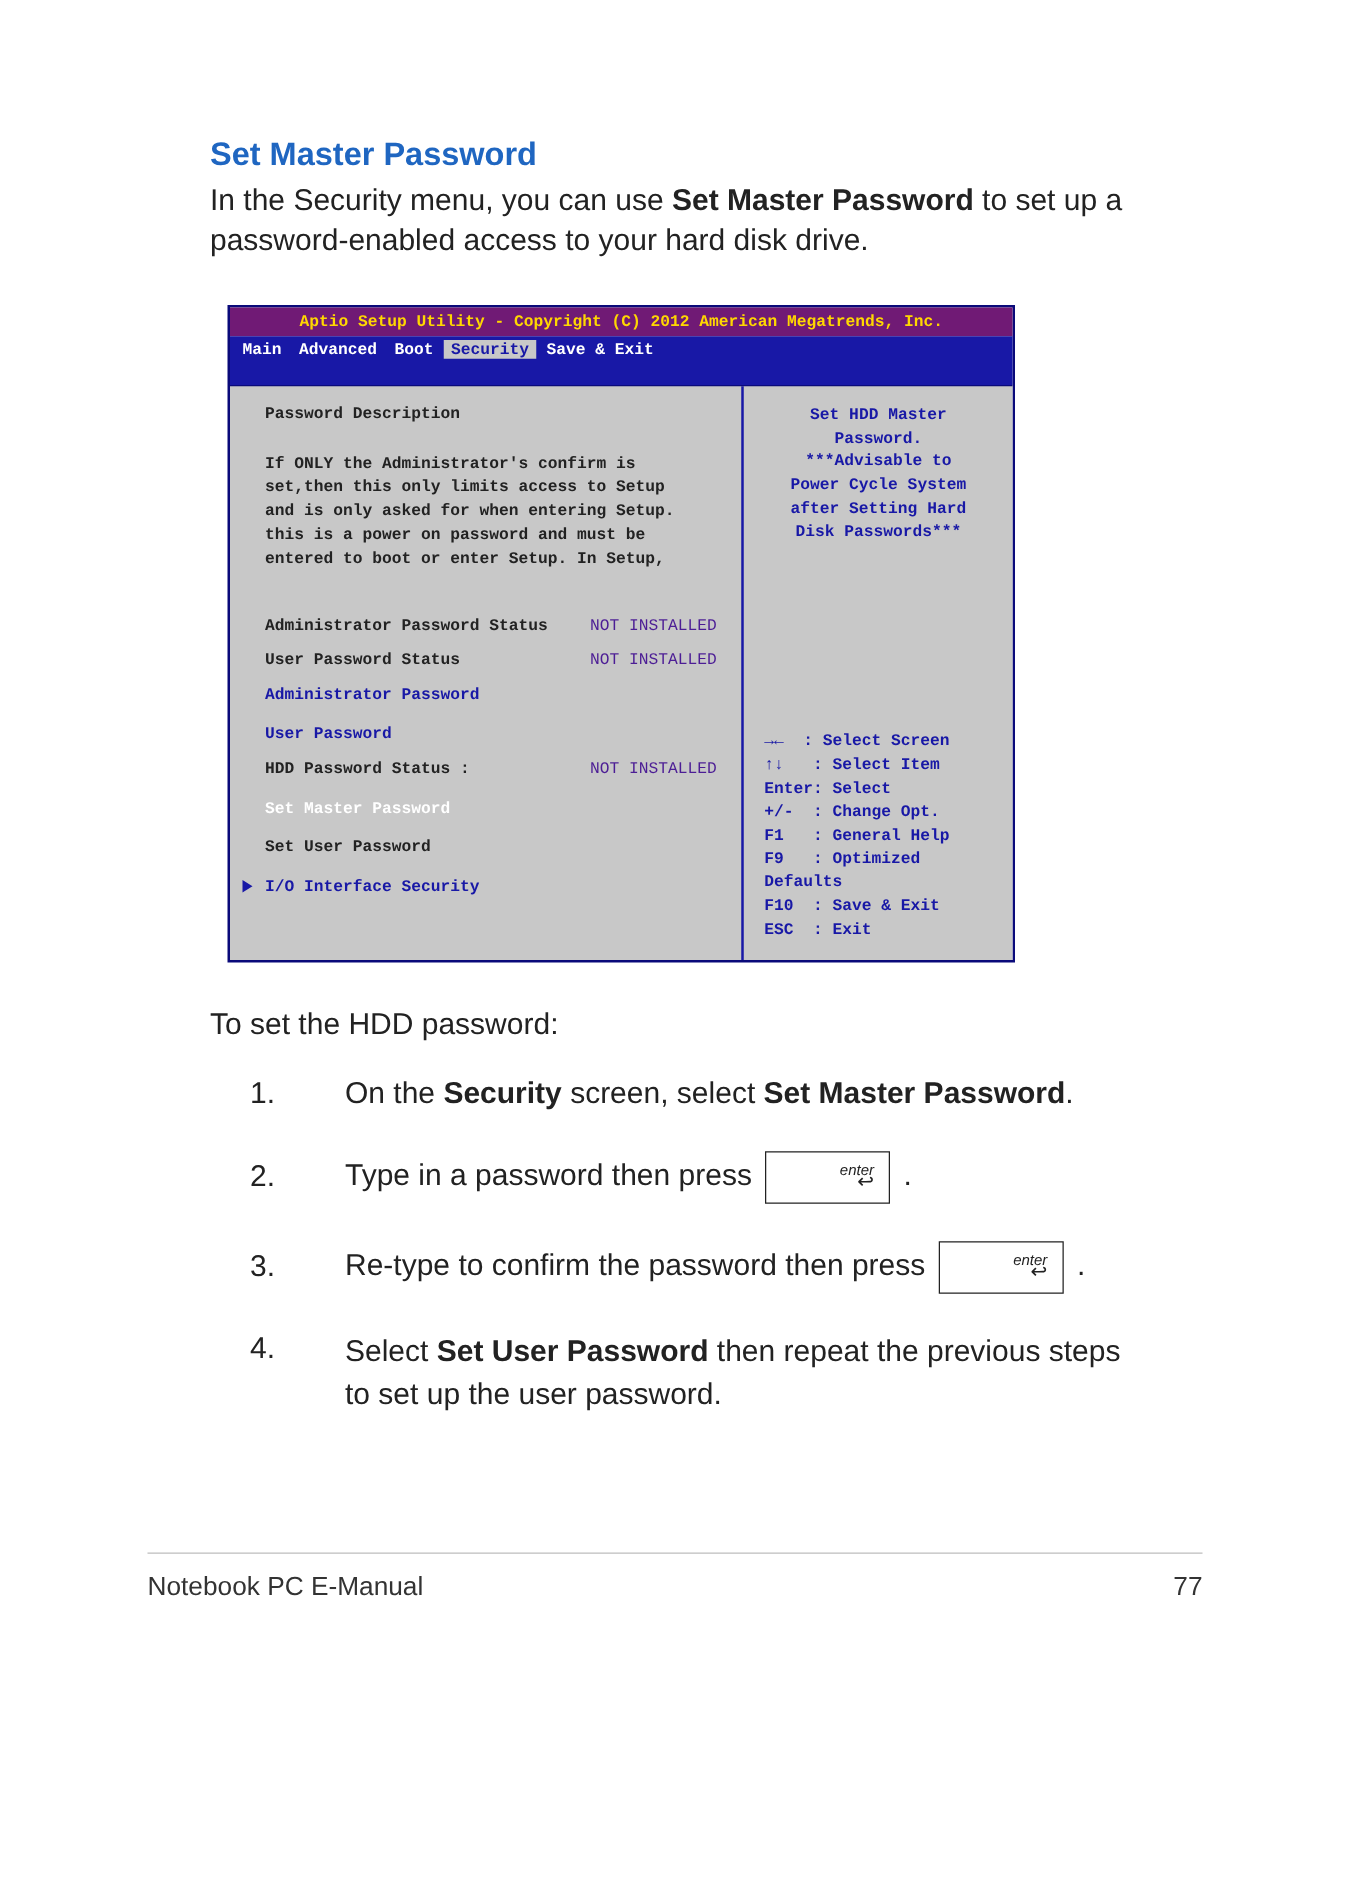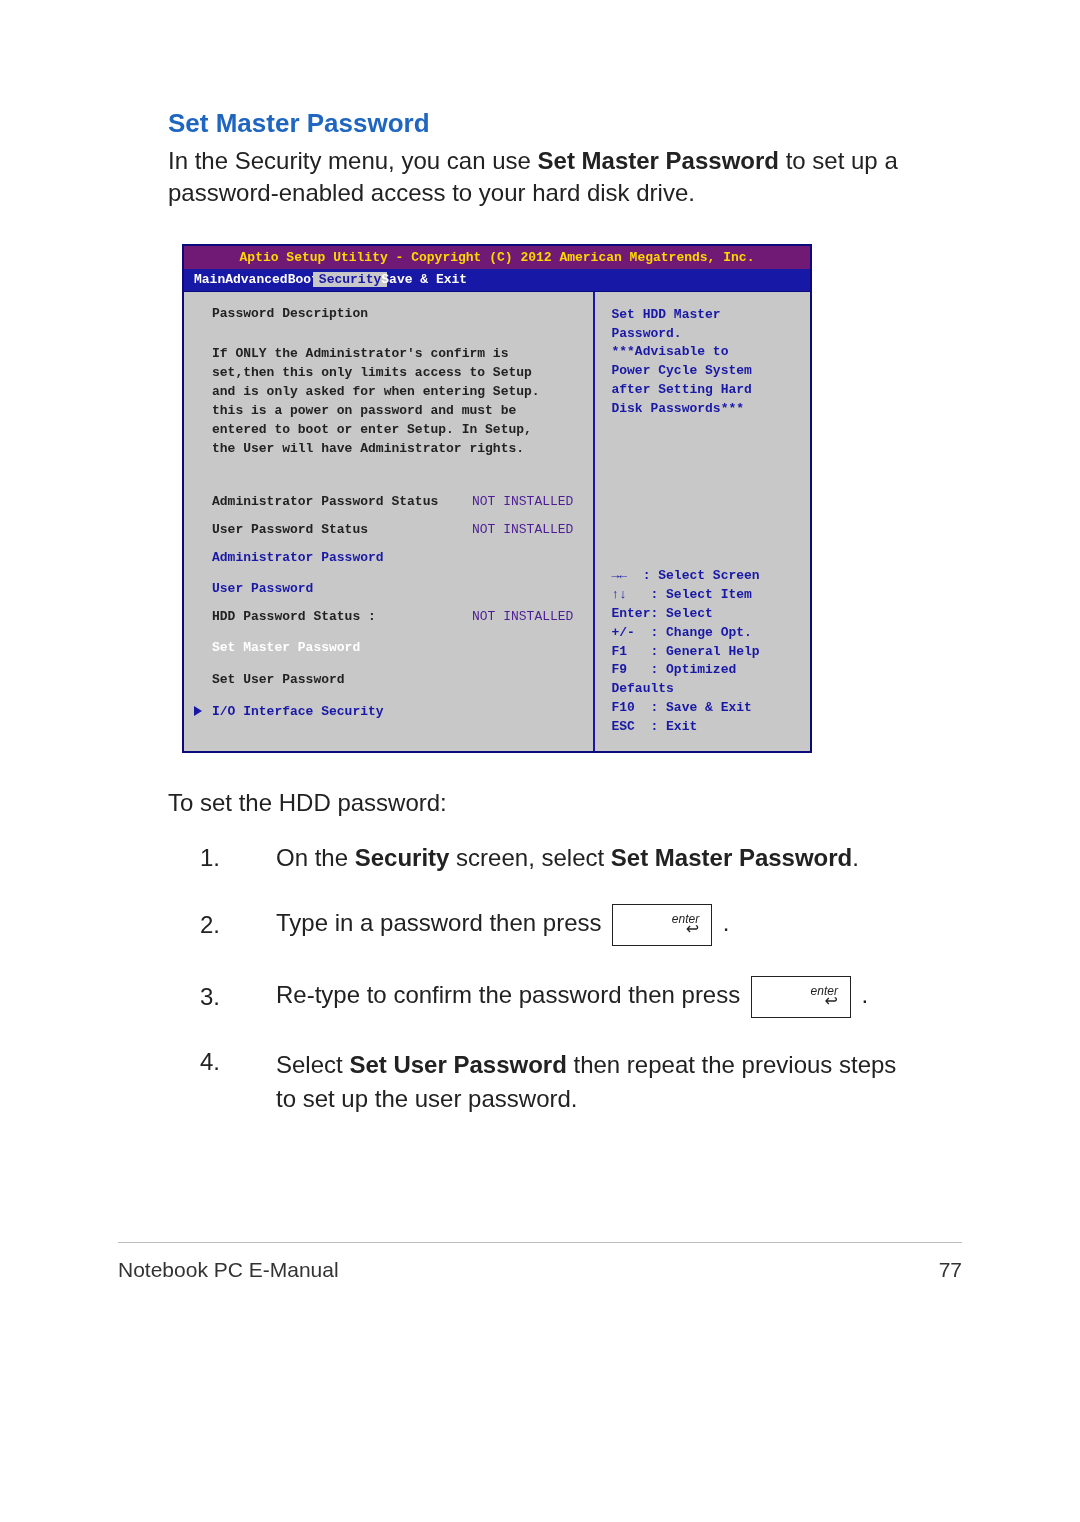--- a/index.html
+++ b/index.html
@@ -39,23 +39,23 @@
   }
   .bios-header {
     background: #701a75;
     color: #ffd700;
     text-align: center;
     padding: 4px 0;
   }
   .bios-tabs {
     background: #1818a6;
     color: #fff;
-    padding: 3px 10px 4px 10px;
-    display: flex;
-    gap: 0;
+    padding: 3px 10px 21px 10px;
+    display: flex;
+    gap: 14px;
   }
   .bios-tabs .active {
     background: #c8c8c8;
     color: #1818a6;
     font-weight: bold;
     padding: 0 6px;
     margin: 0 -6px;
   }
   .bios-body {
     display: flex;
@@ -91,21 +91,21 @@
   .kv .val { color: #4c1d95; font-weight: normal; }
   .arrow-row { display: flex; align-items: center; margin-left: -18px; }
   .arrow-row .tri {
     width: 0; height: 0;
     border-top: 5px solid transparent;
     border-bottom: 5px solid transparent;
     border-left: 8px solid #1818a6;
     margin-right: 10px;
   }
 
-  .bios-right .help-top { line-height: 1.45; }
+  .bios-right .help-top { line-height: 1.45; text-align: center; }
   .bios-right .help-btm { line-height: 1.45; margin-top: 20px; }
   .bios-right span { white-space: pre; display: block; }
 
   .bios-footer {
     background: #1818a6;
     color: #fff;
     text-align: center;
     padding: 4px 0;
   }
 
@@ -184,21 +184,20 @@
     </div>
     <div class="bios-body">
       <div class="bios-left">
         <div class="bios-row blk">Password Description</div>
         <div class="spacer"></div>
         <div class="bios-row desc-line blk">If ONLY the Administrator's confirm is</div>
         <div class="bios-row desc-line blk">set,then this only limits access to Setup</div>
         <div class="bios-row desc-line blk">and is only asked for when entering Setup.</div>
         <div class="bios-row desc-line blk">this is a power on password and must be</div>
         <div class="bios-row desc-line blk">entered to boot or enter Setup. In Setup,</div>
-        <div class="bios-row desc-line blk">the User will have Administrator rights.</div>
         <div class="spacer"></div>
         <div class="spacer"></div>
 
         <div class="bios-row kv">
           <span class="key blk">Administrator Password Status</span>
           <span class="val">NOT INSTALLED</span>
         </div>
         <div style="height:6px"></div>
         <div class="bios-row kv">
           <span class="key blk">User Password Status</span>

